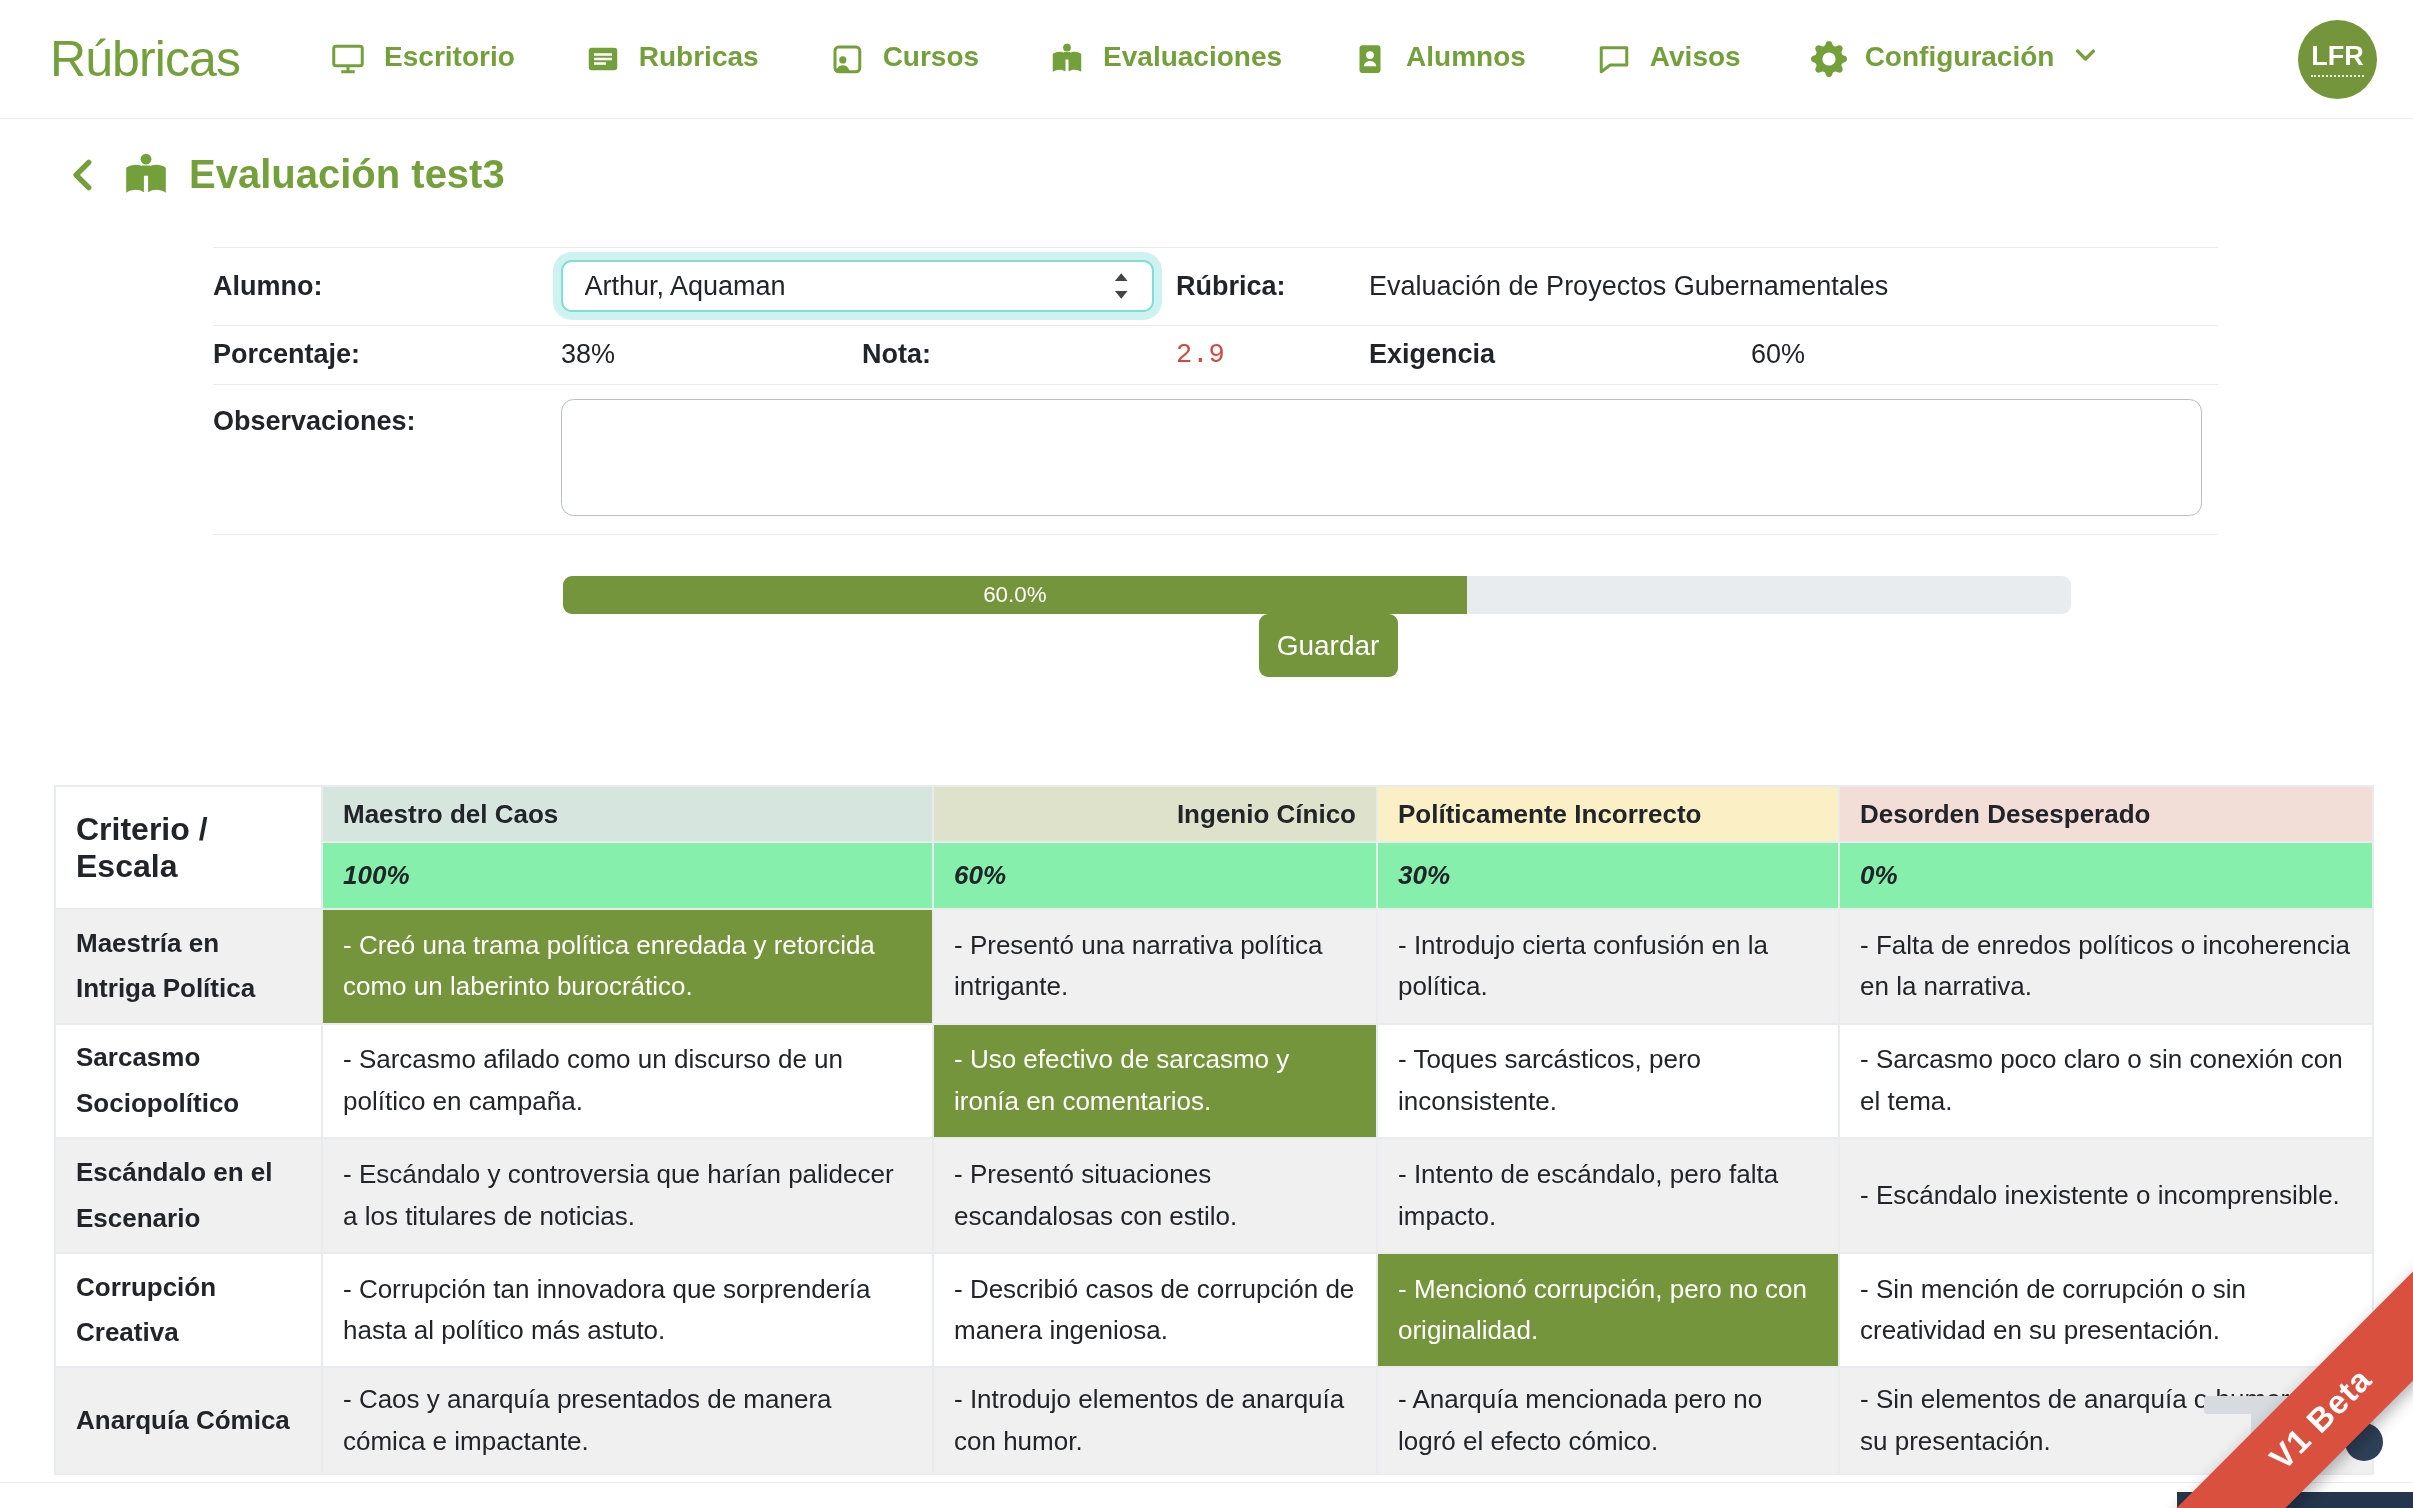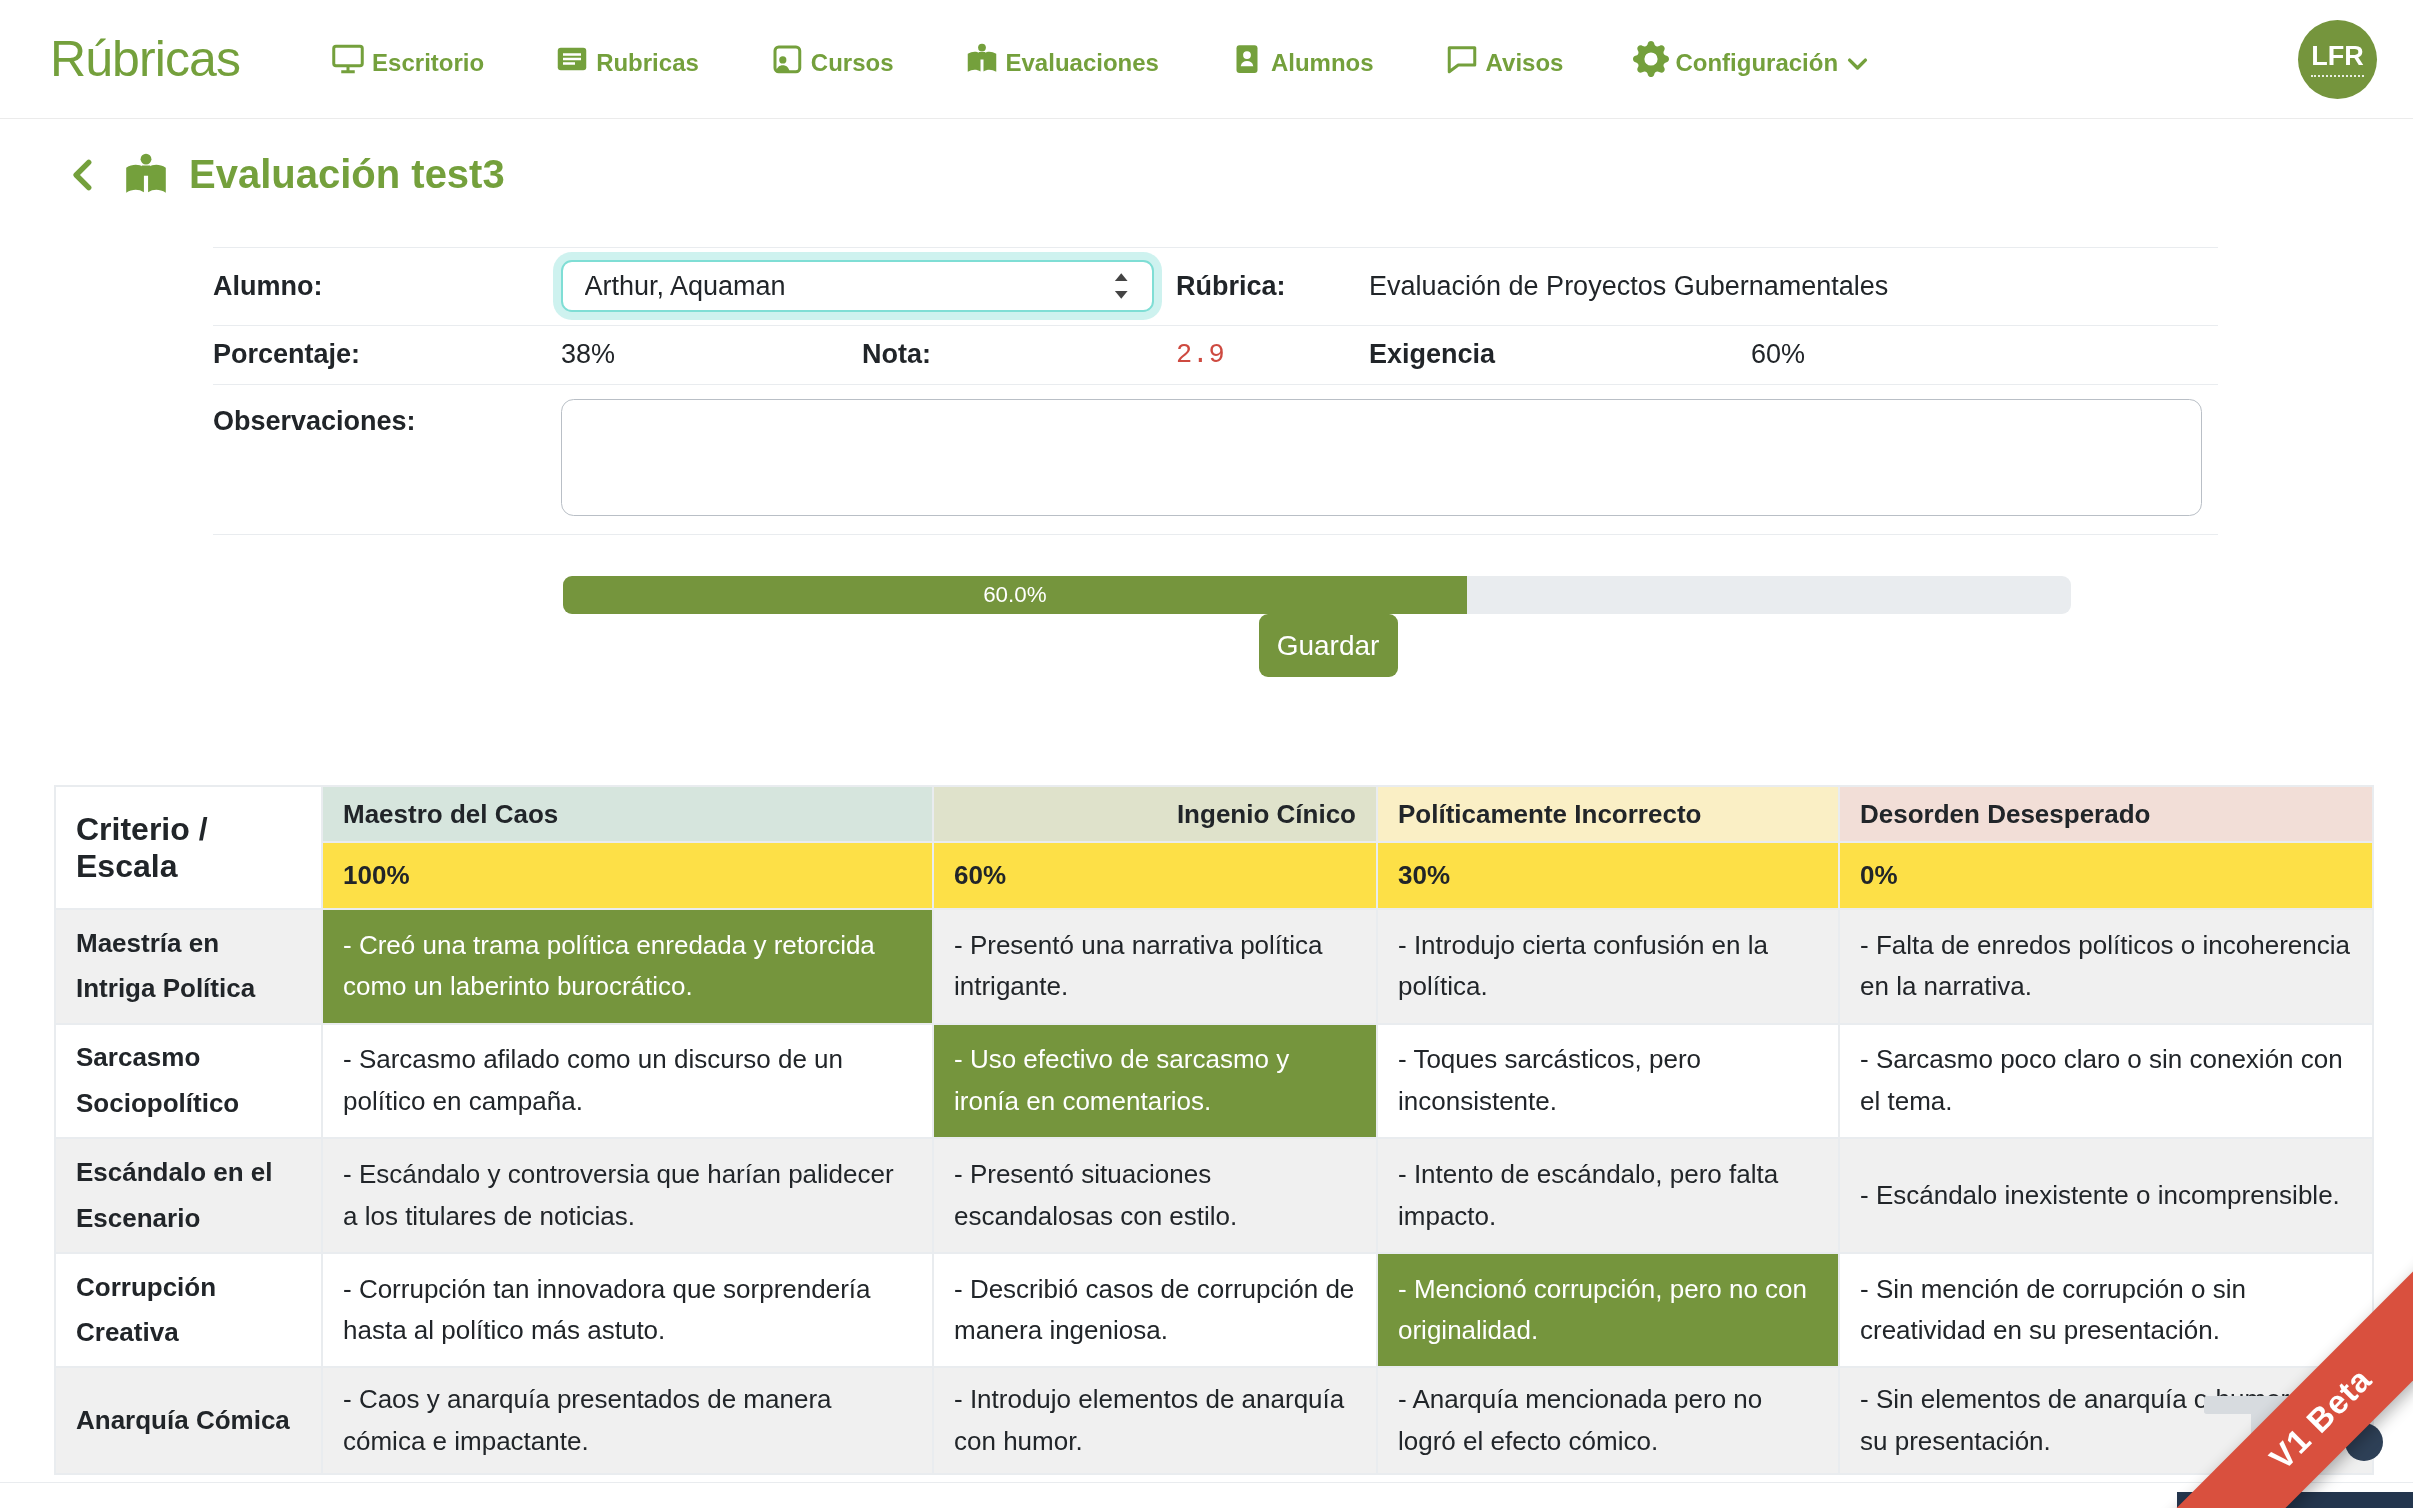--- a/index.html
+++ b/index.html
@@ -13,22 +13,22 @@
   html,body{margin:0;padding:0;}
   body{
     width:2413px;height:1508px;overflow:hidden;background:#fff;
     font-family:"Liberation Sans","DejaVu Sans",sans-serif;color:#212529;position:relative;
   }
   
   .navbar{height:119px;display:flex;align-items:center;padding:0 36px 0 50px;
     background:#fff;border-bottom:1.8px solid #ebebeb;}
   .logo{font-size:50px;color:var(--green);font-weight:400;margin-right:90px;cursor:pointer;letter-spacing:-0.9px;}
   .nav-menu{display:flex;align-items:center;gap:70px;}
-  .nav-item{display:flex;align-items:flex-end;gap:6px;color:var(--green);
-    font-size:24px;font-weight:700;text-decoration:none;cursor:pointer;white-space:nowrap;}
+  .nav-item{display:flex;align-items:flex-start;gap:18px;color:var(--green);
+    font-size:28px;font-weight:700;text-decoration:none;cursor:pointer;white-space:nowrap;}
   .nav-ic svg{width:36px;height:36px;display:block;}
   .nav-chevron svg{width:27px;height:27px;display:block;}
   .avatar{margin-left:auto;width:79px;height:79px;border-radius:50%;background:var(--fill);
     color:#fff;display:flex;align-items:center;justify-content:center;font-size:27px;font-weight:700;cursor:pointer;}
   .avatar span{border-bottom:2.7px dotted rgba(255,255,255,.85);padding-bottom:2.7px;}
   
   .title-row{display:flex;align-items:center;gap:18px;margin:30.5px 0 0 65px;color:var(--green);}
   .back-btn{cursor:pointer;display:flex;}
   .back-btn svg{width:38px;height:38px;}
   .title-ic svg{width:50px;height:50px;display:block;}
@@ -59,21 +59,21 @@
   .progress{width:1508px;height:38px;border-radius:9px;background:#e9ecef;overflow:hidden;}
   .progress-fill{height:100%;display:flex;align-items:center;justify-content:center;
     color:#fff;font-size:22.4px;background:var(--fill);}
   .save-btn{margin-left:23px;width:139px;height:63px;border:none;border-radius:9px;
     background:var(--fill);color:#fff;font-size:28px;font-family:inherit;cursor:pointer;}
   
   .rubric-table{margin:108px 0 0 54px;border-collapse:collapse;width:2317px;font-size:26px;table-layout:fixed;}
   .rubric-table th,.rubric-table td{border:2.7px solid var(--border);padding:10.8px 20px;text-align:left;vertical-align:middle;}
   .corner-cell{background:#fff;font-weight:700;font-size:32px;text-align:left;}
   .scale-name{font-weight:700;height:56px;}
-  .scale-pct{font-weight:700;background:#fde047;height:67px;}
+  .scale-pct{font-weight:700;background:#86efac;height:67px;font-style:italic;}
   .rubric-table tbody td{line-height:1.6;height:95px;}
   .rubric-table tbody td.crit{font-weight:700;line-height:1.75;}
   tr.striped td{background:#f0f0f0;margin-left:13px;}
   tr.plain td{background:#fff;}
   .rubric-table td.selected{background:var(--fill) !important;color:#fff;cursor:pointer;}
   .rubric-table tbody td:not(.crit){cursor:pointer;}
   
   .footer{margin-top:7.2px;border-top:1.8px solid var(--border);padding:72px 0 0 213px;
     color:#8f9194;font-size:27px;}
   

